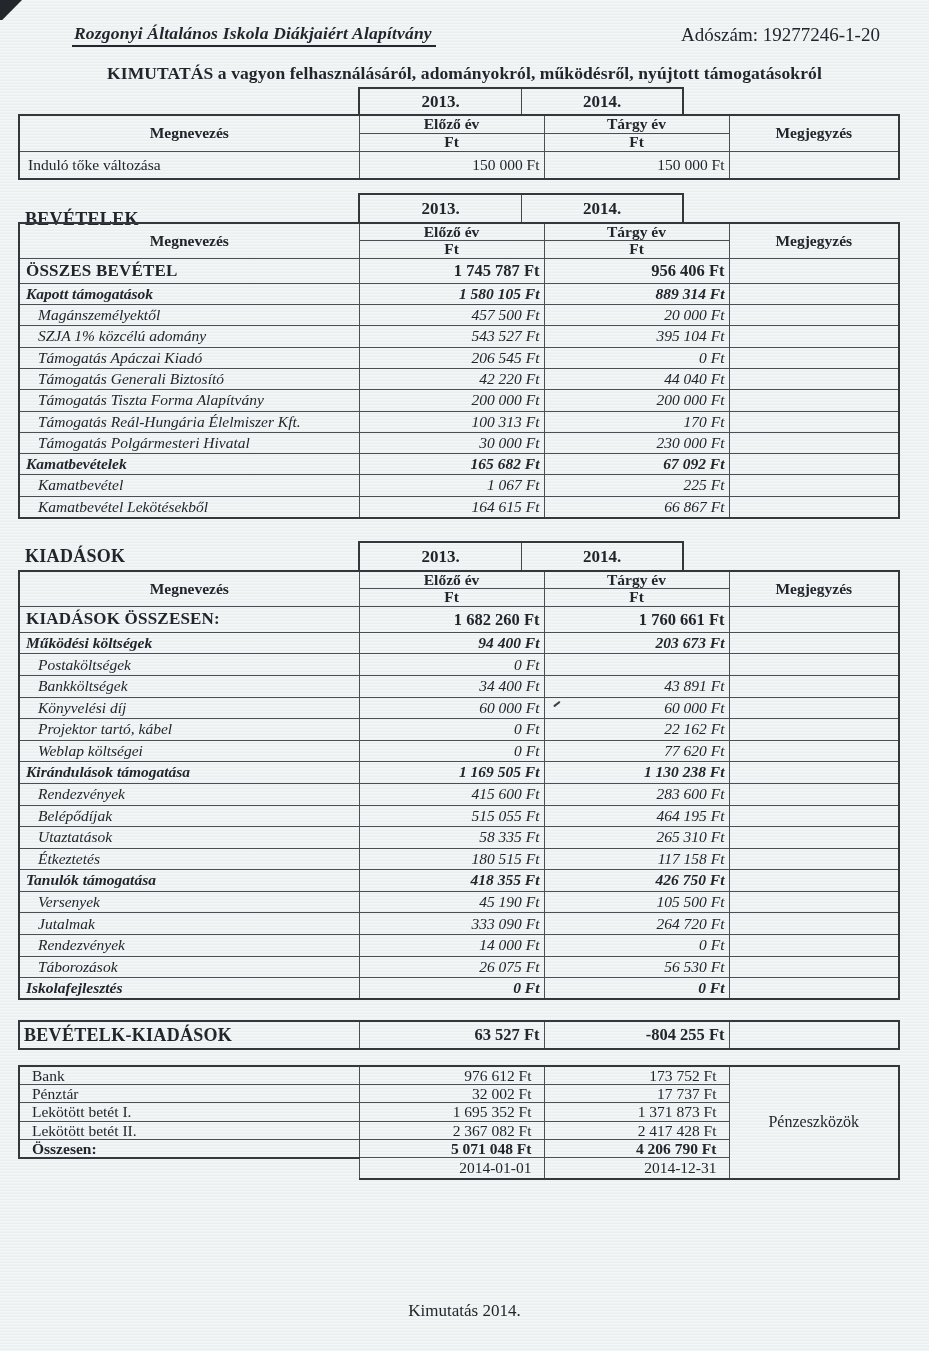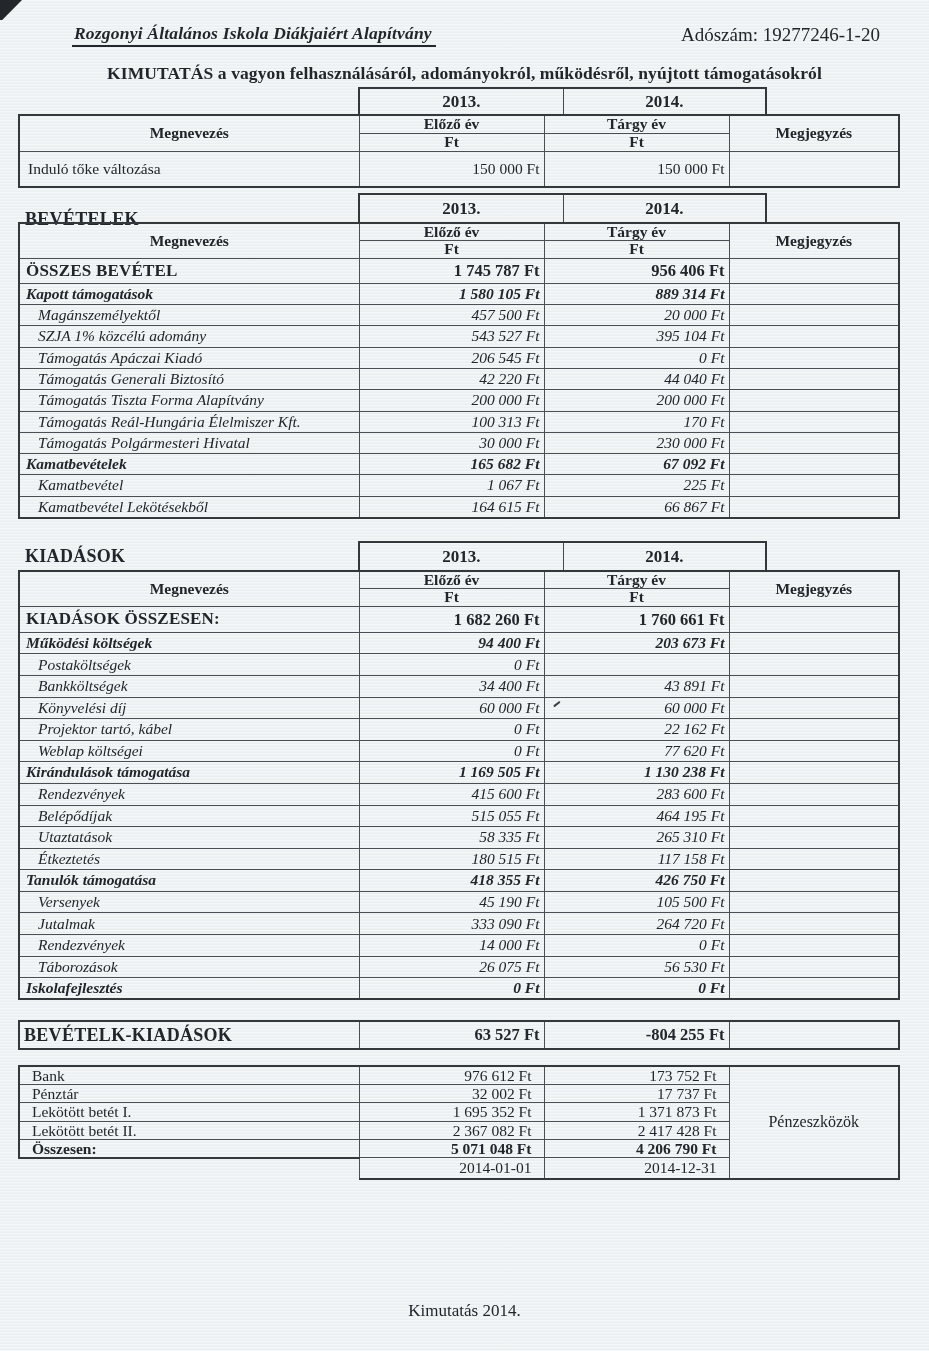--- a/index.html
+++ b/index.html
@@ -19,21 +19,21 @@
   .scan-edge{position:absolute;top:0;left:0;width:22px;height:20px;background:#23262a;
     clip-path:polygon(0 0,100% 0,10% 100%,0 100%);}
 
   
   .org{top:23px;left:72px;font-size:17.5px;font-weight:bold;font-style:italic;
     border-bottom:2.5px solid #23282e;padding:0 4px 1px 2px;letter-spacing:.2px;}
   .tax{top:24px;left:681px;font-size:19px;}
   .doc-title{top:63px;left:0;width:929px;text-align:center;font-size:17.5px;font-weight:bold;letter-spacing:.1px;}
 
   
-  .yearbox{left:358px;width:409px;display:flex;box-sizing:border-box;
+  .yearbox{left:358px;width:326px;display:flex;box-sizing:border-box;
     border:2px solid #33383d;border-bottom:none;}
   .yearbox .y{flex:0 0 50%;box-sizing:border-box;text-align:center;
     font-size:17px;font-weight:bold;display:flex;align-items:center;justify-content:center;}
   .yearbox .y+.y{border-left:1.5px solid #44494e;}
 
   .section-label{left:25px;font-size:18px;font-weight:bold;letter-spacing:.3px;}
 
   
   table.t{left:18px;width:880px;border-collapse:collapse;table-layout:fixed;
     border:2px solid #33383d;}
@@ -43,21 +43,21 @@
   col.c1{width:340px;} col.c2{width:185px;} col.c3{width:185px;} col.c4{width:170px;}
 
   td.hc{text-align:center;font-weight:bold;font-size:16px;}
   .t-open thead td{height:18px;}
   .t-bev thead td,.t-kiad thead td{height:17.5px;}
 
   td.c-label{text-align:left;padding-left:8px;}
   td.c-val{text-align:right;padding-right:5px;}
   td.c-note{padding:0;}
 
-  .t-open tbody td{height:36px;padding-left:8px;}
+  .t-open tbody td{height:28px;padding-left:8px;}
   .t-bev tbody td{height:21.3px;}
   .t-kiad tbody td{height:21.6px;}
 
   tbody tr.plain td{font-style:normal;}
   tbody tr.item td{font-style:italic;}
   tbody tr.item td.c-label{padding-left:18px;}
   tbody tr.group td{font-style:italic;font-weight:bold;padding-left:11px;}
   tbody tr.group td.c-label{padding-left:6px;}
   tbody tr.total td{font-weight:bold;font-style:normal;font-size:16.5px;height:25px;}
   .t-kiad tbody tr.total td{height:26px;}

